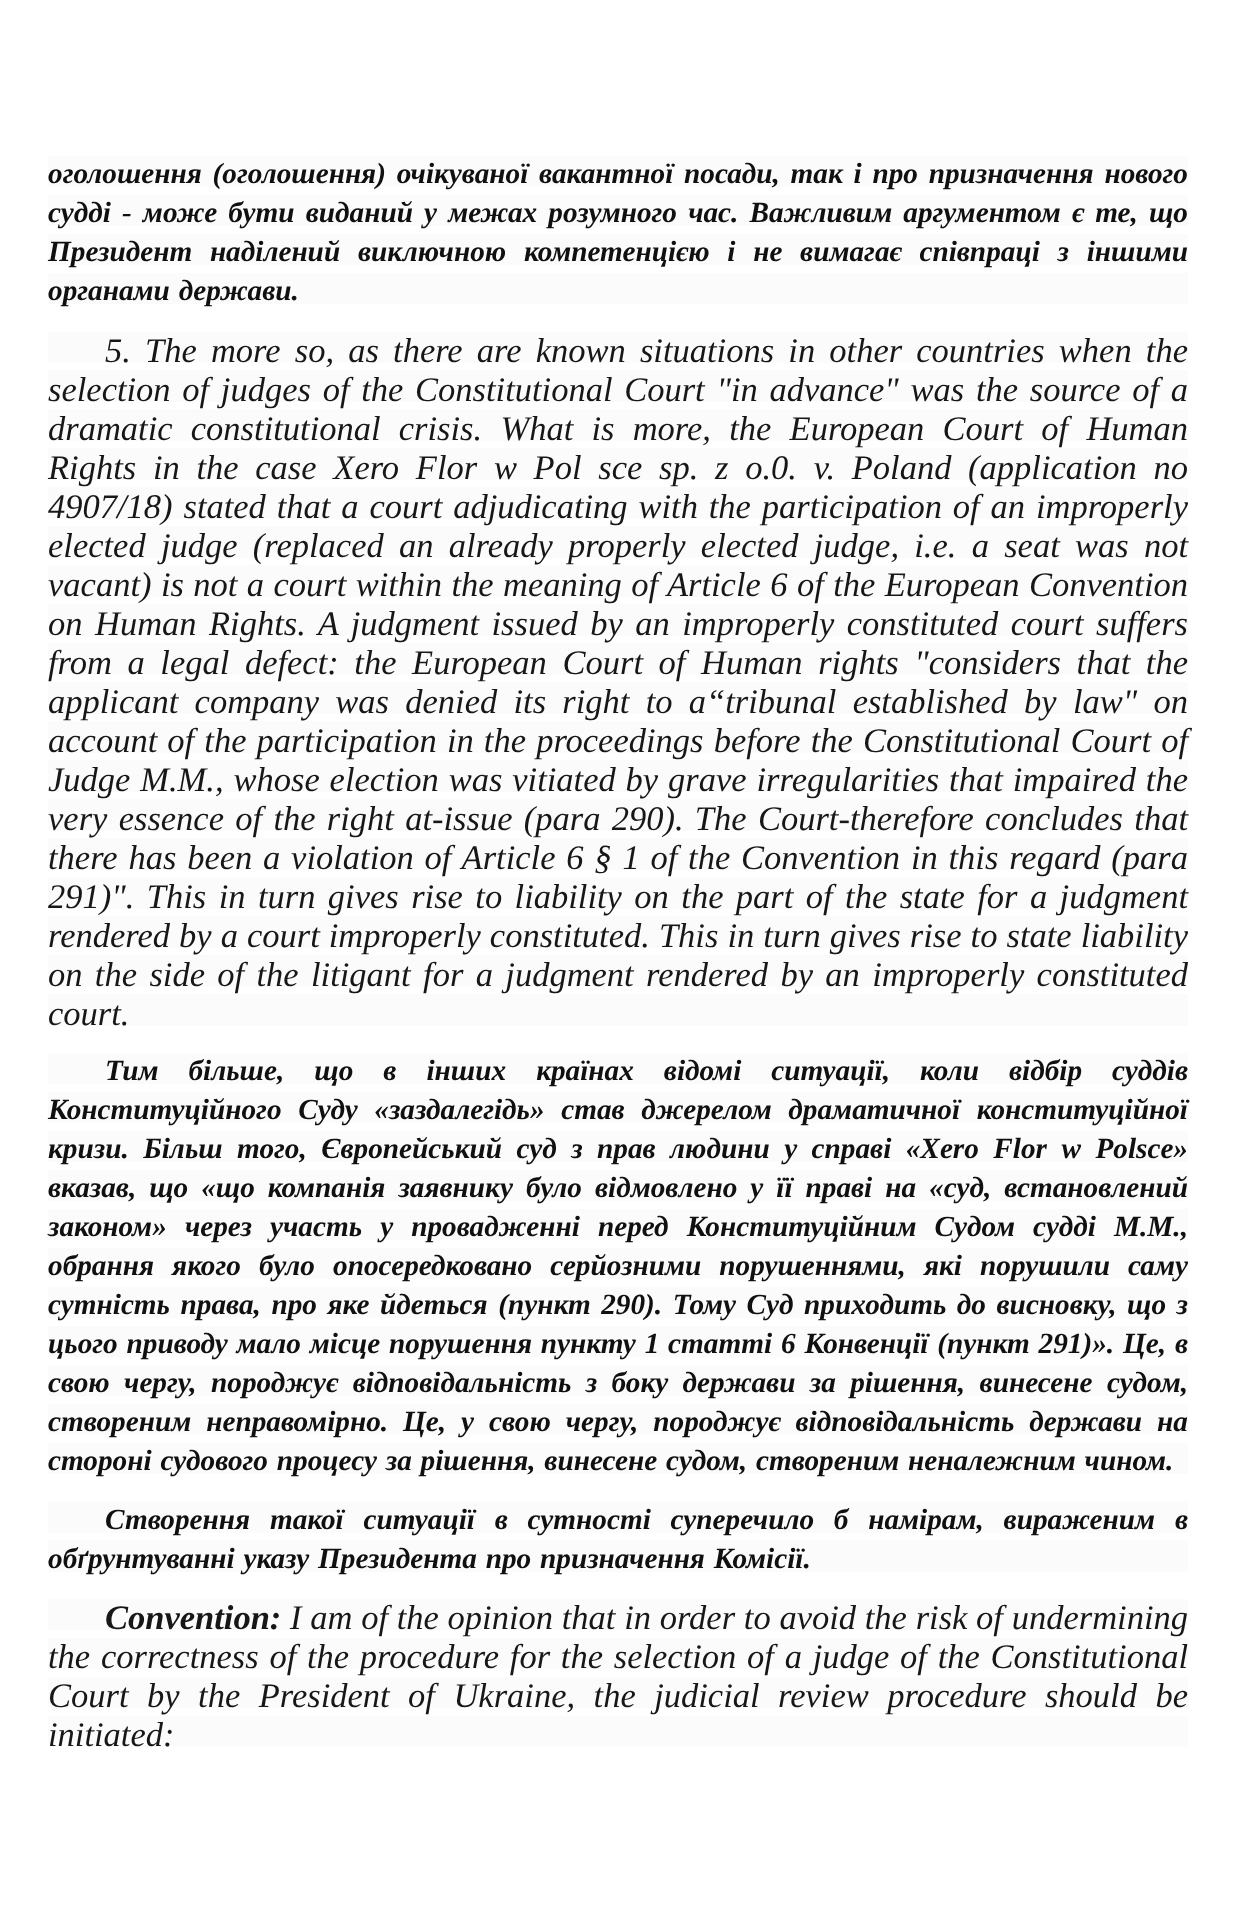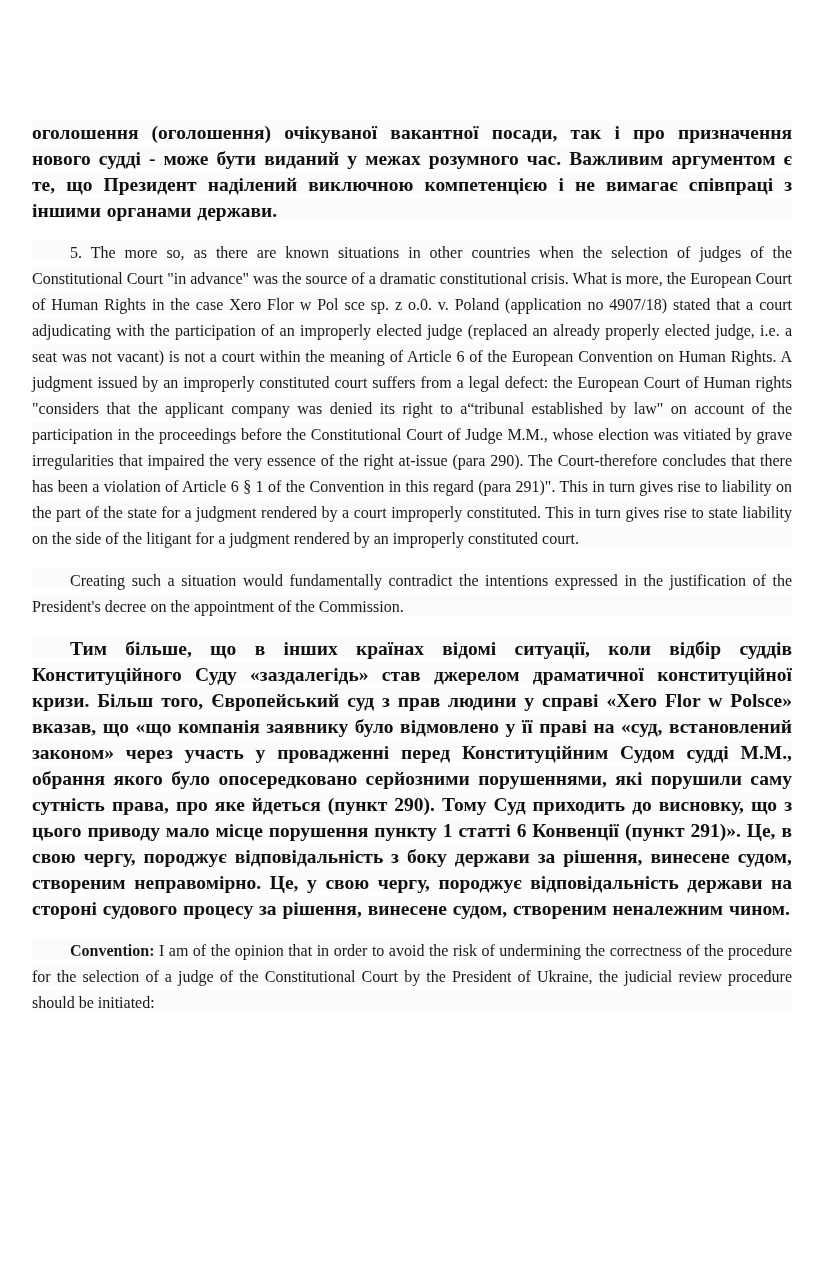--- a/index.html
+++ b/index.html
@@ -15,33 +15,34 @@
     color: #171717;
   }
   .page {
     box-sizing: border-box;
     width: 828px;
     height: 1280px;
     padding: 104px 36px 0 32px;
     background: #ffffff;
   }
   .para {
-    margin: 16px 0 13px 0;
+    margin: 0 0 13px 0;
     text-align: justify;
     text-indent: 38px;
     line-height: 26px;
     
     background: repeating-linear-gradient(
       180deg,
       rgba(0,0,0,0.016) 0px, rgba(0,0,0,0.016) 21px,
       rgba(0,0,0,0) 21px, rgba(0,0,0,0) 26px
     );
+    font-style: italic;
   }
   .para.en {
-    font-size: 16px;
+    font-size: 23px;
     font-weight: 400;
   }
   .para.uk-bold {
     font-size: 19.5px;
     font-weight: 700;
     word-spacing: 1px;
     color: #101010;
   }
   .para.no-indent {
     text-indent: 0;
@@ -52,20 +53,20 @@
 </style>
 </head>
 <body>
 
 <div class="page">
 
   <p class="para uk-bold no-indent" lang="uk">оголошення (оголошення) очікуваної вакантної посади, так і про призначення нового судді - може бути виданий у межах розумного час. Важливим аргументом є те, що Президент наділений виключною компетенцією і не вимагає співпраці з іншими органами держави.</p>
 
   <p class="para en" lang="en">5. The more so, as there are known situations in other countries when the selection of judges of the Constitutional Court "in advance" was the source of a dramatic constitutional crisis. What is more, the European Court of Human Rights in the case Xero Flor w Pol sce sp. z o.0. v. Poland (application no 4907/18) stated that a court adjudicating with the participation of an improperly elected judge (replaced an already properly elected judge, i.e. a seat was not vacant) is not a court within the meaning of Article 6 of the European Convention on Human Rights. A judgment issued by an improperly constituted court suffers from a legal defect: the European Court of Human rights "considers that the applicant company was denied its right to a“tribunal established by law" on account of the participation in the proceedings before the Constitutional Court of Judge M.M., whose election was vitiated by grave irregularities that impaired the very essence of the right at-issue (para 290). The Court-therefore concludes that there has been a violation of Article 6 § 1 of the Convention in this regard (para 291)". This in turn gives rise to liability on the part of the state for a judgment rendered by a court improperly constituted. This in turn gives rise to state liability on the side of the litigant for a judgment rendered by an improperly constituted court.</p>
 
-  <p class="para en" lang="en">Creating such a situation would fundamentally contradict the intentions expressed in the justification of the President's decree on the appointment of the Commission.</p>
 
   <p class="para uk-bold" lang="uk">Тим більше, що в інших країнах відомі ситуації, коли відбір суддів Конституційного Суду «заздалегідь» став джерелом драматичної конституційної кризи. Більш того, Європейський суд з прав людини у справі «Xero Flor w Polsce» вказав, що «що компанія заявнику було відмовлено у її праві на «суд, встановлений законом» через участь у провадженні перед Конституційним Судом судді М.М., обрання якого було опосередковано серйозними порушеннями, які порушили саму сутність права, про яке йдеться (пункт 290). Тому Суд приходить до висновку, що з цього приводу мало місце порушення пункту 1 статті 6 Конвенції (пункт 291)». Це, в свою чергу, породжує відповідальність з боку держави за рішення, винесене судом, створеним неправомірно. Це, у свою чергу, породжує відповідальність держави на стороні судового процесу за рішення, винесене судом, створеним неналежним чином.</p>
 
+  <p class="para uk-bold" lang="uk">Створення такої ситуації в сутності суперечило б намірам, вираженим в обґрунтуванні указу Президента про призначення Комісії.</p>
 
   <p class="para en" lang="en"><span class="bold">Convention:</span><span> I am of the opinion that in order to avoid the risk of undermining the correctness of the procedure for the selection of a judge of the Constitutional Court by the President of Ukraine, the judicial review procedure should be initiated:</span></p>
 
 </div>
 
 </body></html>

